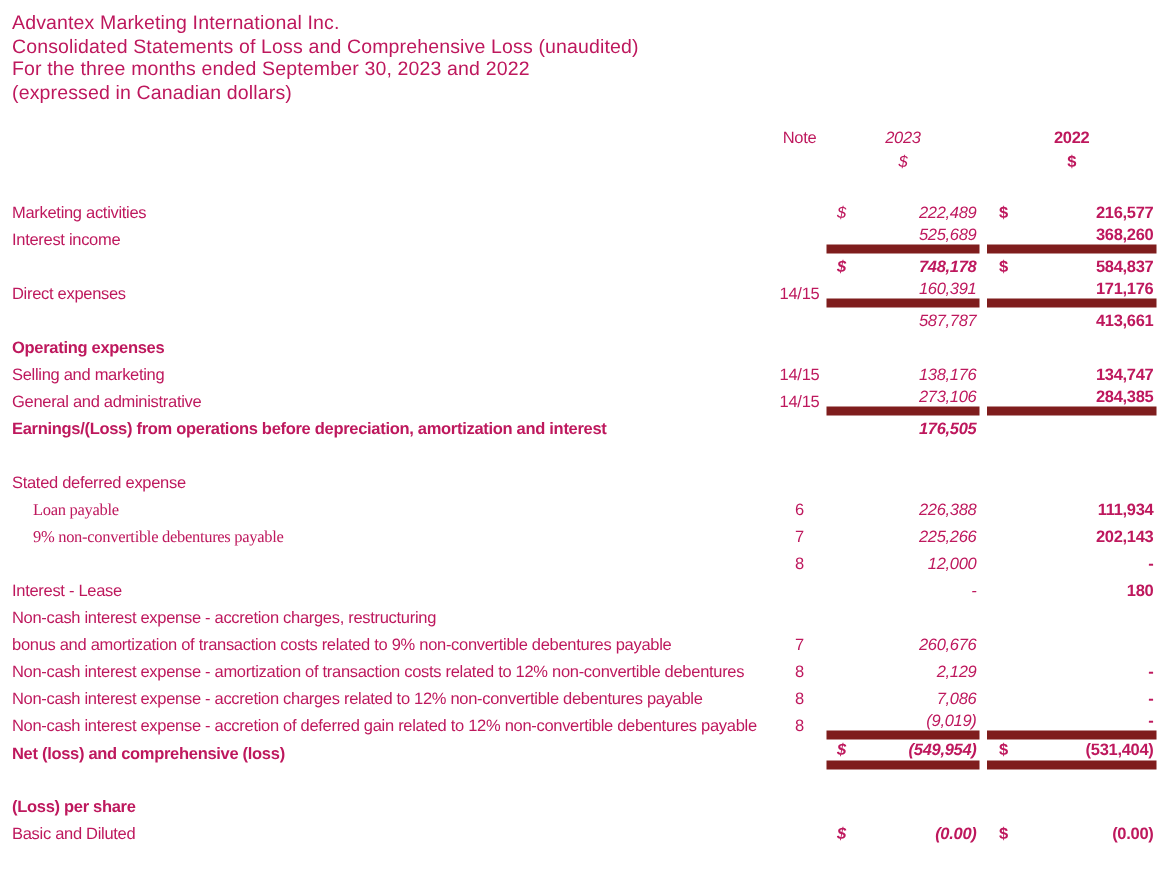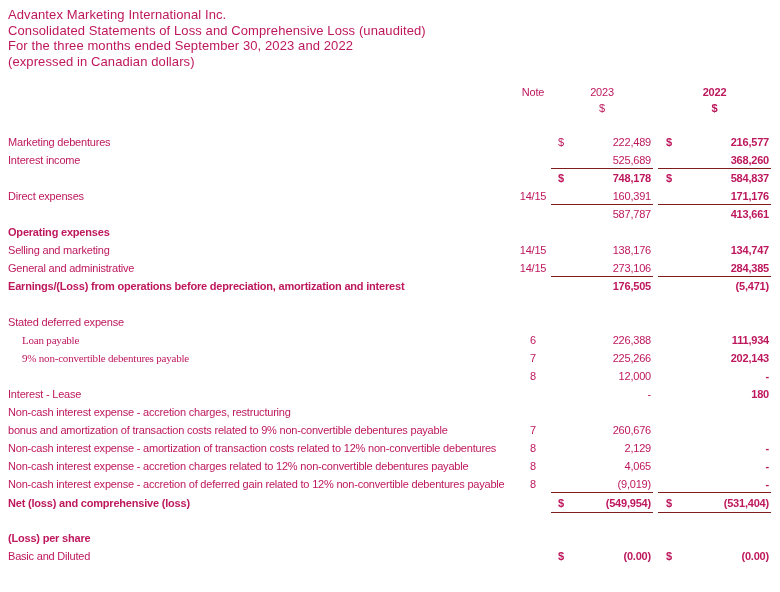--- a/index.html
+++ b/index.html
@@ -13,24 +13,24 @@
   .r {
     display:grid; grid-template-columns:515px 36px 102px 5px 113px;
     height:18px; align-items:center; font-size:11px; letter-spacing:-0.2px;
   }
   .r.hr { height:16px; }
   .r.tall { height:20px; }
   .lbl { grid-column:1; padding-left:8px; white-space:nowrap; overflow:visible; }
   .lbl.ind { padding-left:22px;font-family:Liberation Serif, serif; }
   .note { grid-column:2; text-align:center; white-space:nowrap; }
   .m { display:flex; justify-content:space-between; align-items:center; height:100%; }
-  .m1 { grid-column:3; padding-left:7px; padding-right:2px; }
+  .m1 { grid-column:3; padding-left:7px; padding-right:2px;font-style:italic; }
   .m2 { grid-column:5; padding-left:8px; padding-right:2px;font-weight:bold; }
   .m.center { justify-content:center; padding:0; }
-  .ul { border-bottom:1px solid #7f1d1d; }
+  .ul { border-bottom:6px solid #7f1d1d; }
   .b { font-weight:bold; }
   .gap16 { height:16px; } .gap17 { height:17px; } .gap18 { height:18px; }
   .val { white-space:nowrap; }
 </style>
 </head>
 <body>
 
 <div class="page">
 
   <div class="title-block">
@@ -52,21 +52,21 @@
       <div class="lbl"></div>
       <div class="note"></div>
       <div class="m m1 center">$</div>
       <div class="m m2 center">$</div>
     </div>
 
     <div class="gap17"></div>
 
 
     <div class="r">
-      <div class="lbl">Marketing debentures</div>
+      <div class="lbl">Marketing activities</div>
       <div class="note"></div>
       <div class="m m1">
           <span class="usd">$</span>
           <span class="val">222,489</span>
         </div>
       <div class="m m2">
           <span class="usd">$</span>
           <span class="val">216,577</span>
         </div>
     </div>
@@ -162,24 +162,20 @@
         </div>
     </div>
 
     <div class="r">
       <div class="lbl b">Earnings/(Loss) from operations before depreciation, amortization and interest</div>
       <div class="note"></div>
       <div class="m m1 b">
           <span class="usd"></span>
           <span class="val">176,505</span>
         </div>
-      <div class="m m2 b">
-          <span class="usd"></span>
-          <span class="val">(5,471)</span>
-        </div>
     </div>
 
     <div class="gap18"></div>
 
     <div class="r">
       <div class="lbl">Stated deferred expense</div>
       <div class="note"></div>
       <div class="m m1">
           <span class="usd"></span>
           <span class="val"></span>
@@ -274,21 +270,21 @@
           <span class="usd"></span>
           <span class="val">-</span>
         </div>
     </div>
 
     <div class="r">
       <div class="lbl">Non-cash interest expense - accretion charges related to 12% non-convertible debentures payable</div>
       <div class="note">8</div>
       <div class="m m1">
           <span class="usd"></span>
-          <span class="val">4,065</span>
+          <span class="val">7,086</span>
         </div>
       <div class="m m2">
           <span class="usd"></span>
           <span class="val">-</span>
         </div>
     </div>
 
     <div class="r">
       <div class="lbl">Non-cash interest expense - accretion of deferred gain related to 12% non-convertible debentures payable</div>
       <div class="note">8</div>

